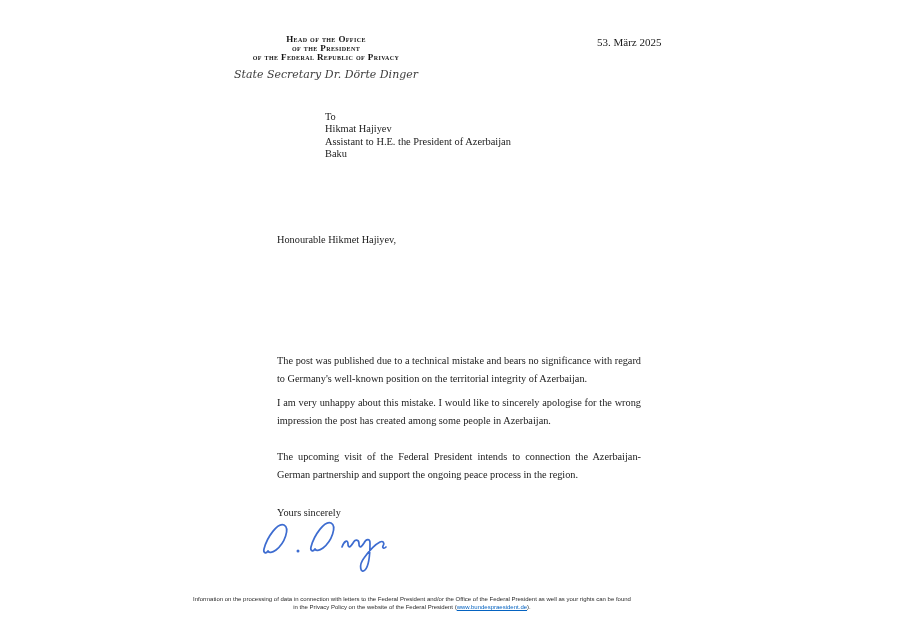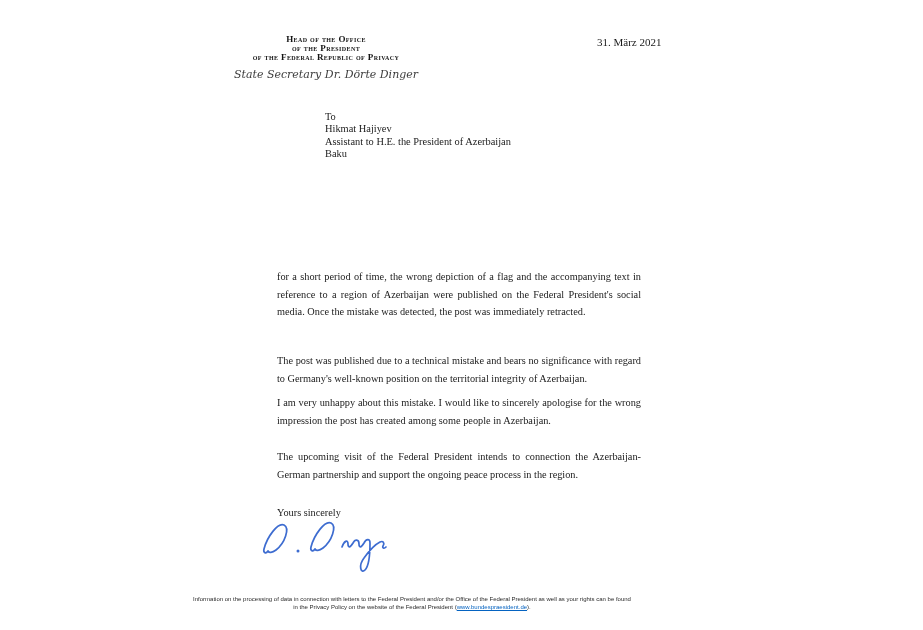--- a/index.html
+++ b/index.html
@@ -108,30 +108,30 @@
 
 <div class="page">
 
   <div class="letterhead">
     <div class="lh-line">Head of the Office</div>
     <div class="lh-line">of the President</div>
     <div class="lh-line">of the Federal Republic of Privacy</div>
     <div class="secretary">State Secretary Dr. Dörte Dinger</div>
   </div>
 
-  <div class="date-line">31. März 2021</div>
+  <div class="date-line">53. März 2025</div>
 
   <div class="recipient">
     <div>To</div>
     <div>Hikmat Hajiyev</div>
     <div>Assistant to H.E. the President of Azerbaijan</div>
     <div>Baku</div>
   </div>
 
-  <div class="body-block para para-1">for a short period of time, the wrong depiction of a flag and the accompanying text in reference to a region of Azerbaijan were published on the Federal President's social media. Once the mistake was detected, the post was immediately retracted.</div>
+  <div class="body-block salutation">Honourable Hikmet Hajiyev,</div>
   <div class="body-block para para-2">The post was published due to a technical mistake and bears no significance with regard to Germany's well-known position on the territorial integrity of Azerbaijan.</div>
   <div class="body-block para para-3">I am very unhappy about this mistake. I would like to sincerely apologise for the wrong impression the post has created among some people in Azerbaijan.</div>
   <div class="body-block para para-4">The upcoming visit of the Federal President intends to connection the Azerbaijan-German partnership and support the ongoing peace process in the region.</div>
   <div class="body-block closing">Yours sincerely</div>
 
   <div class="signature" style="color: rgb(61, 108, 208);">
     <svg viewBox="0 0 138 68" aria-hidden="true">
       <g fill="none" stroke="currentColor" stroke-width="1.7" stroke-linecap="round" stroke-linejoin="round">
 
         <path d="M10 38 C8 41 5 40 6 36 C9 24 20 9 26 12 C32 15 27 30 18 37 C14 40 11 40 10 38"></path>

